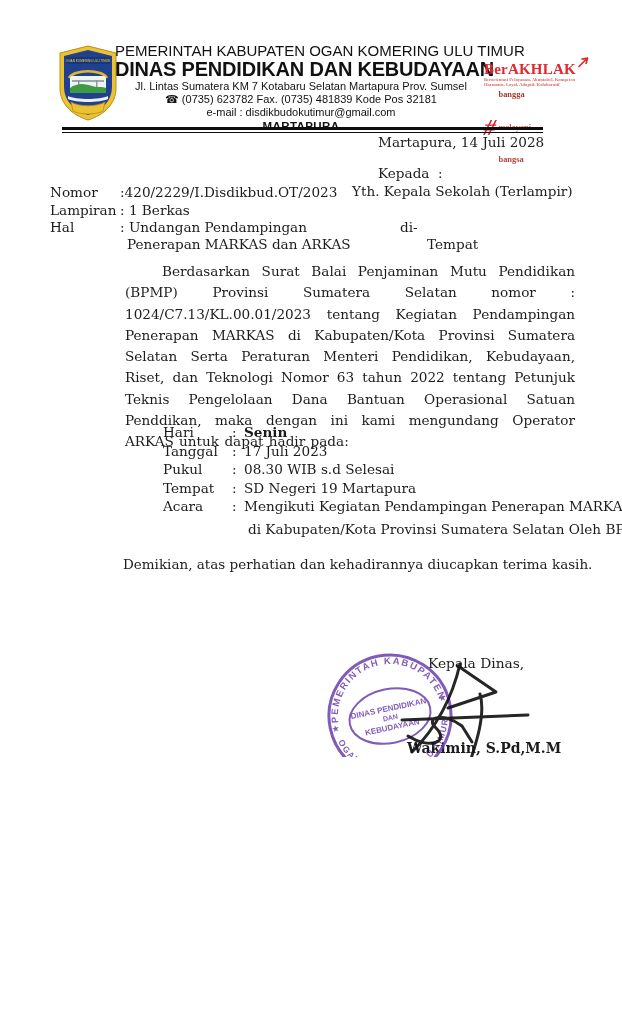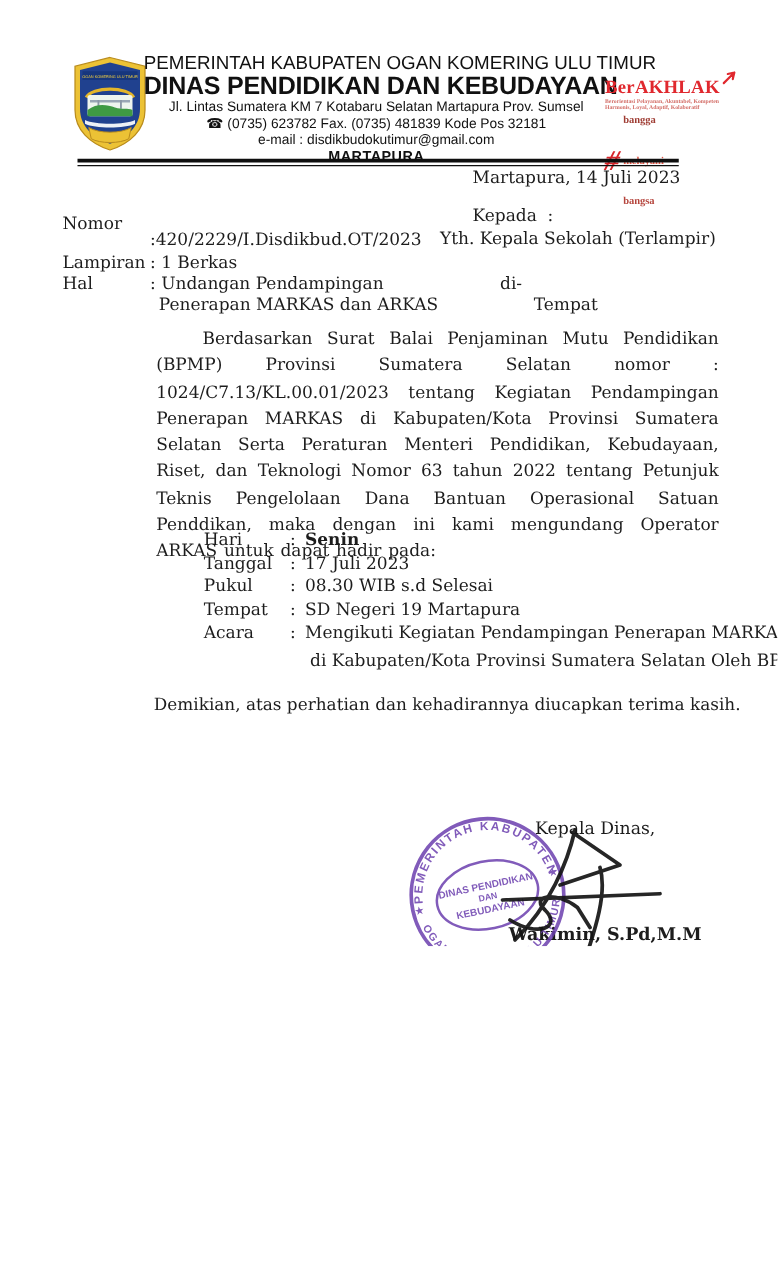--- a/index.html
+++ b/index.html
@@ -25,21 +25,21 @@
   .hw1{color:#9e3b32;}.hw2{color:#e05747;}.hw3{color:#b5443c;}
 
   .rule{position:absolute;left:62px;top:127px;width:481px;border-top:3.5px solid #0e0e0e;}
   .rule::after{content:"";display:block;height:1.6px;background:#0e0e0e;margin-top:1.6px;}
 
   
   .abs{position:absolute;font-size:13.6px;white-space:nowrap;}
   .date{left:378px;top:134px;}
   .kepada{left:378px;top:165px;}
   .recipient{left:352px;top:183px;}
-  .lab-nomor{left:50px;top:171px;} .val-nomor{left:120px;top:184px;}
+  .lab-nomor{left:50px;top:184px;} .val-nomor{left:120px;top:184px;}
   .lab-lamp{left:50px;top:202px;}  .val-lamp{left:120px;top:202px;}
   .lab-hal{left:50px;top:219px;}   .val-hal{left:120px;top:219px;}
   .val-hal2{left:127px;top:236px;}
   .di{left:400px;top:219px;}
   .tempat{left:427px;top:236px;}
 
   
   .body-par{position:absolute;left:125px;top:261px;width:450px;margin:0;
             font-size:13.6px;line-height:21.3px;text-align:justify;text-indent:37px;word-spacing:1px;}
   .details{position:absolute;left:163px;top:424px;font-size:13.6px;}
@@ -101,21 +101,21 @@
       <span class="hash-words">
         <span class="hw1">bangga</span>
         <span class="hw2">melayani</span>
         <span class="hw3">bangsa</span>
       </span>
     </div>
   </div>
 
   <div class="rule"></div>
 
-  <span class="abs date">Martapura, 14 Juli 2023</span>
+  <span class="abs date">Martapura, 14 Juli 2028</span>
   <span class="abs kepada">Kepada&nbsp; :</span>
   <span class="abs recipient">Yth. Kepala Sekolah (Terlampir)</span>
   <span class="abs lab-nomor">Nomor</span>
   <span class="abs val-nomor">:420/2229/I.Disdikbud.OT/2023</span>
   <span class="abs lab-lamp">Lampiran</span>
   <span class="abs val-lamp">: 1 Berkas</span>
   <span class="abs lab-hal">Hal</span>
   <span class="abs val-hal2">Penerapan MARKAS dan ARKAS</span>
   <span class="abs val-hal">: Undangan Pendampingan</span>
   <span class="abs di">di-</span>

